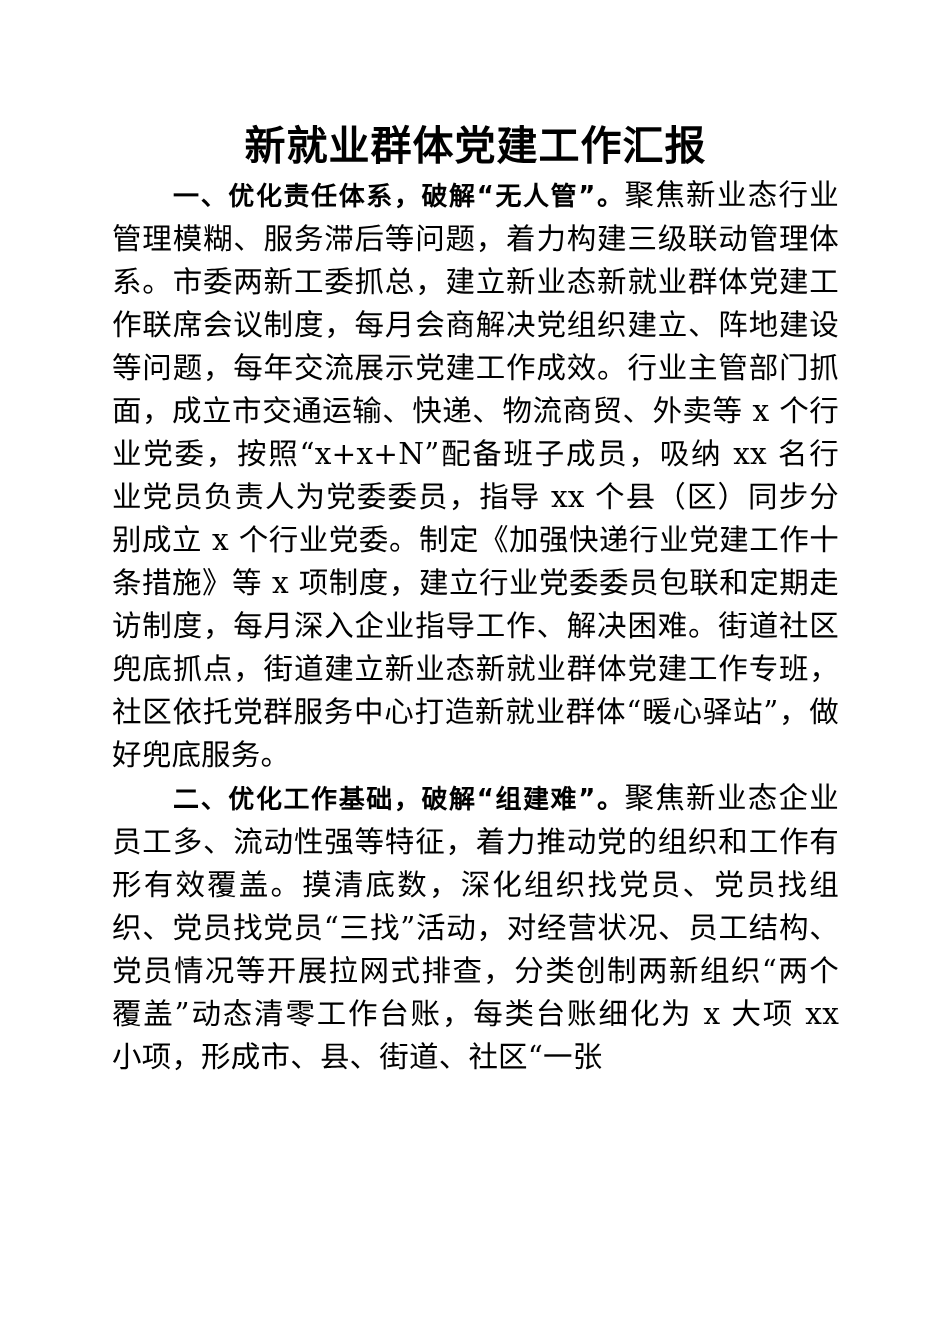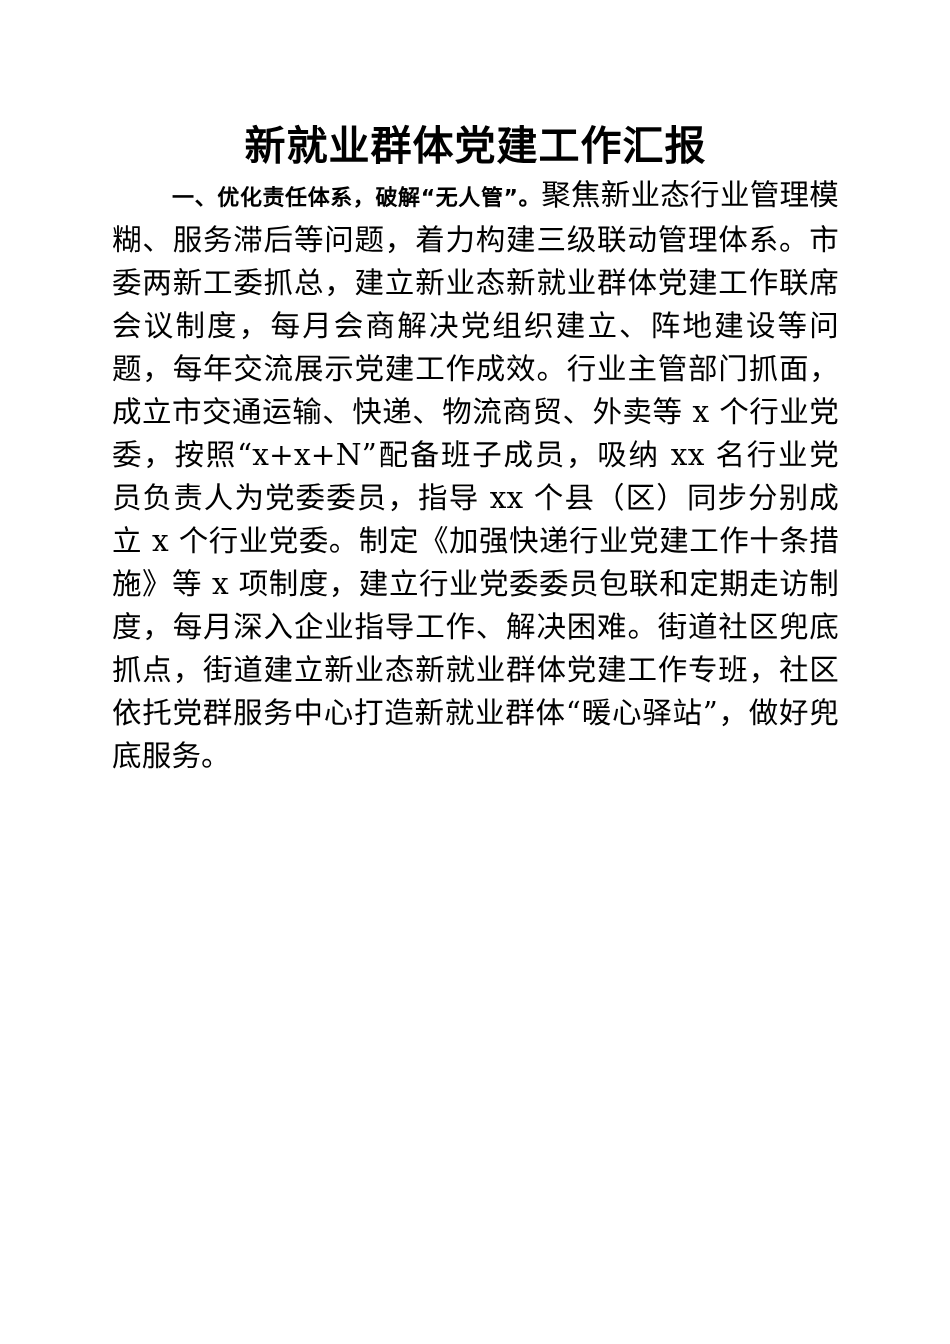--- a/index.html
+++ b/index.html
@@ -68,32 +68,35 @@
 
   .indent {
     display: inline-block;
     width: 60px;
   }
 
   
   .lead {
     font-family: "DejaVu Sans", "Liberation Sans", sans-serif;
     font-weight: 700;
-    font-size: 22px;
+    font-size: 26px;
     letter-spacing: 0.5px;
   }
 </style>
 </head>
 <body>
 
 <div class="page">
   <div class="content">
 
     <h1 class="doc-title">新就业群体党建工作汇报</h1>
 
 
     <p class="para">
       <span class="indent"></span><span class="lead">一、优化责任体系，破解“无人管”。</span><span>聚焦新业态行业管理模糊、服务滞后等问题，着力构建三级联动管理体系。市委两新工委抓总，建立新业态新就业群体党建工作联席会议制度，每月会商解决党组织建立、阵地建设等问题，每年交流展示党建工作成效。行业主管部门抓面，成立市交通运输、快递、物流商贸、外卖等 x 个行业党委，按照“x+x+N”配备班子成员，吸纳 xx 名行业党员负责人为党委委员，指导 xx 个县（区）同步分别成立 x 个行业党委。制定《加强快递行业党建工作十条措施》等 x 项制度，建立行业党委委员包联和定期走访制度，每月深入企业指导工作、解决困难。街道社区兜底抓点，街道建立新业态新就业群体党建工作专班，社区依托党群服务中心打造新就业群体“暖心驿站”，做好兜底服务。</span>
     </p>
 
+    <p class="para">
+      <span class="indent"></span><span class="lead">二、优化工作基础，破解“组建难”。</span><span>聚焦新业态企业员工多、流动性强等特征，着力推动党的组织和工作有形有效覆盖。摸清底数，深化组织找党员、党员找组织、党员找党员“三找”活动，对经营状况、员工结构、党员情况等开展拉网式排查，分类创制两新组织“两个覆盖”动态清零工作台账，每类台账细化为 x 大项 xx 小项，形成市、县、街道、社区“一张</span>
+    </p>
 
   </div>
 </div>
 
 </body></html>

